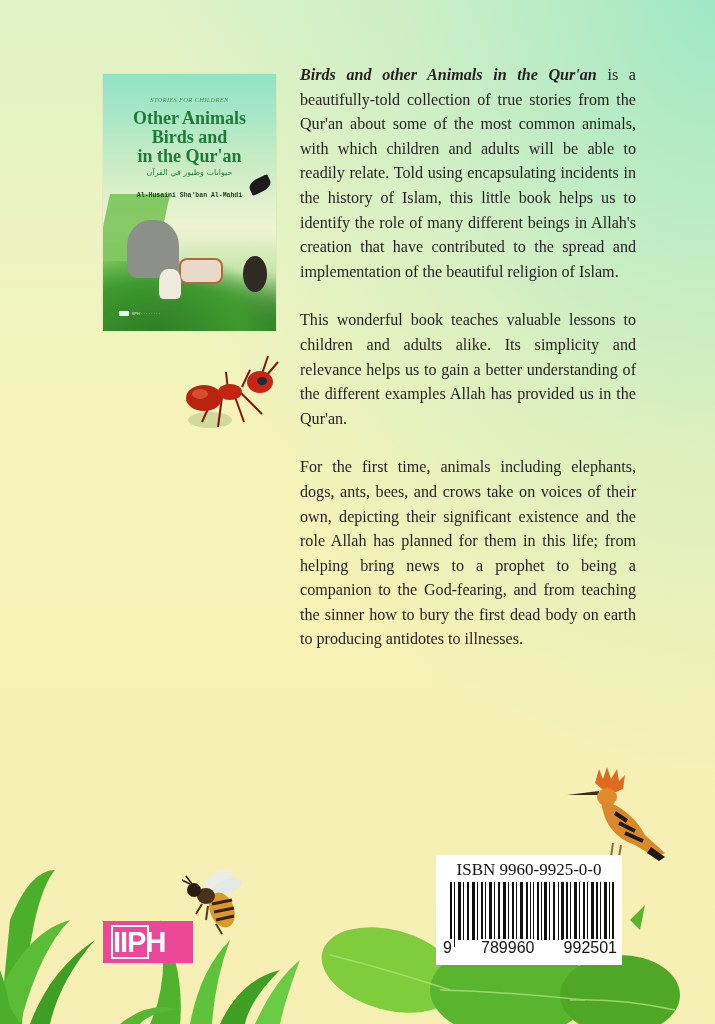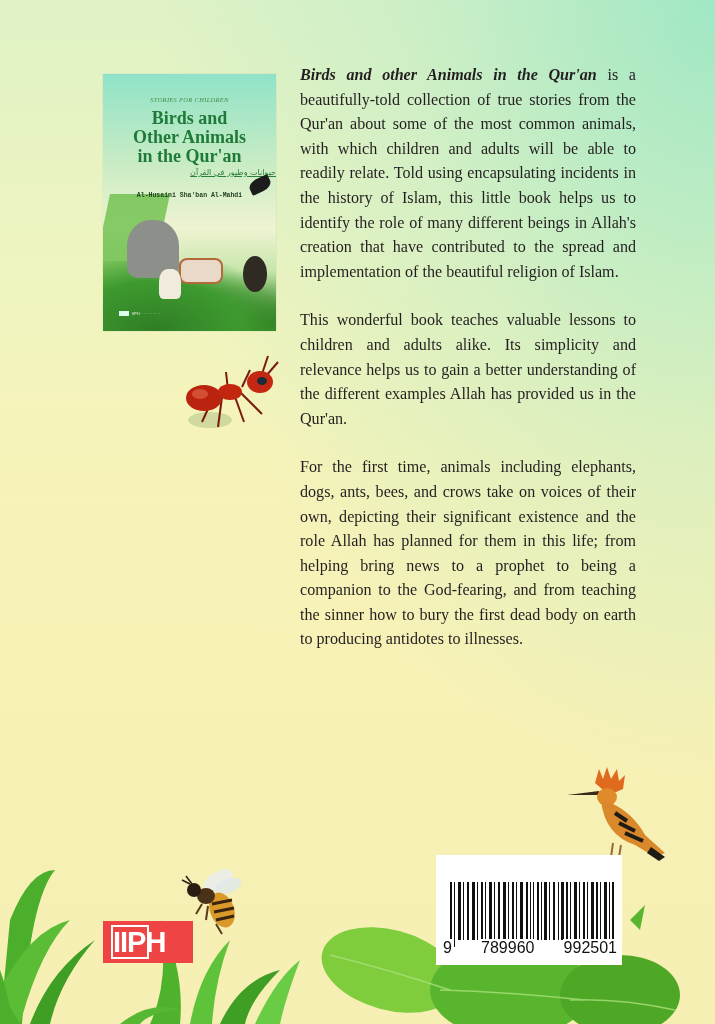--- a/index.html
+++ b/index.html
@@ -13,21 +13,21 @@
     background: radial-gradient(ellipse at 100% 0%, rgba(140,228,196,0.75) 0%, rgba(170,232,200,0.35) 30%, rgba(255,255,255,0) 55%);
   }
   
   .cover {
     position: absolute; left: 103px; top: 74px; width: 173px; height: 257px;
     background: linear-gradient(to bottom, #8fe3c8 0%, #c9ecc4 35%, #eff3d2 60%, #bfe3a4 80%, #4a9a3c 100%);
     overflow: hidden; box-shadow: 0 0 1px rgba(0,0,0,0.2);
   }
   .cover .series { position: absolute; top: 22px; width: 100%; text-align: center; font-size: 6.5px; color: #4c8c4a; font-style: italic; letter-spacing: 0.3px; }
   .cover .title { position: absolute; top: 35px; width: 100%; text-align: center; font-size: 18px; line-height: 19px; font-weight: bold; color: #1f7a3a; }
-  .cover .arabic { position: absolute; top: 94px; width: 100%; text-align: right; font-size: 8px; color: #2a7f3a; font-family: "DejaVu Sans", sans-serif; text-decoration: underline; }
+  .cover .arabic { position: absolute; top: 94px; width: 100%; text-align: center; font-size: 8px; color: #2a7f3a; font-family: "DejaVu Sans", sans-serif; }
   .cover .author { position: absolute; top: 118px; width: 100%; text-align: center; font-size: 6.5px; color: #1d3d1f; font-family: Liberation Mono, monospace; font-weight: bold; }
   .cover .hill { position: absolute; left: -10px; top: 120px; width: 60px; height: 160px; background: #6bbf4a; transform: skewX(-12deg); opacity: 0.8; }
   .cover .jungle { position: absolute; left: 0; bottom: 0; width: 100%; height: 70px; background: radial-gradient(ellipse at 30% 100%, #2f7d25 0%, #3e9a2f 50%, rgba(62,154,47,0) 80%), radial-gradient(ellipse at 90% 90%, #2e7a20 0%, rgba(46,122,32,0) 60%); }
   .cover .elephant { position: absolute; left: 24px; top: 146px; width: 52px; height: 58px; background: #8c8f8a; border-radius: 45% 45% 20% 20%; }
   .cover .dog { position: absolute; left: 56px; top: 195px; width: 22px; height: 30px; background: #f1ebdd; border-radius: 40% 40% 20% 20%; }
   .cover .cow { position: absolute; left: 76px; top: 184px; width: 44px; height: 26px; background: #e8d9c8; border-radius: 8px; border: 2px solid #b5683a; box-sizing: border-box; }
   .cover .chimp { position: absolute; left: 140px; top: 182px; width: 24px; height: 36px; background: #2f2a22; border-radius: 50%; }
   .cover .crow { position: absolute; left: 146px; top: 104px; width: 22px; height: 14px; background: #1c1c1c; border-radius: 50% 10% 50% 10%; transform: rotate(-25deg); }
   .cover .publisher-bar { position: absolute; left: 16px; bottom: 14px; width: 90px; height: 6px; font-size: 4px; color: #e8f1e0; font-family: "DejaVu Sans", sans-serif; }
   .cover .publisher-bar .mini-logo { display: inline-block; width: 10px; height: 5px; background: #dfe; margin-right: 3px; vertical-align: middle; }
@@ -45,21 +45,21 @@
 
   
   .hoopoe { position: absolute; left: 565px; top: 765px; width: 105px; height: 100px; }
 
   
   .bee { position: absolute; left: 176px; top: 866px; width: 70px; height: 72px; }
 
   
   .logo {
     position: absolute; left: 103px; top: 921px; width: 90px; height: 42px;
-    background: #ef4444; display: flex; align-items: center; box-sizing: border-box; padding: 8px;
+    background: #ec4899; display: flex; align-items: center; box-sizing: border-box; padding: 8px;
   }
   .logo .logo-box {
     display: flex; align-items: center; height: 34px; padding-left: 3px;
     border: 2px solid #ffffff; box-sizing: border-box; width: 38px; overflow: hidden;
   }
   .logo .logo-text {
     font-family: "Liberation Sans", "DejaVu Sans", sans-serif; font-weight: bold;
     font-size: 29px; color: #ffffff; letter-spacing: -1px; line-height: 34px; position: absolute; left: 10px; top: 4px;
   }
 
@@ -79,22 +79,22 @@
 </style>
 </head>
 <body>
 
 <div class="bg-tint"></div>
 
 <div class="cover">
   <div class="hill"></div>
   <div class="series">STORIES FOR CHILDREN</div>
   <div class="title">
+    <div>Other Animals</div>
     <div>Birds and</div>
-    <div>Other Animals</div>
     <div>in the Qur'an</div>
   </div>
   <div class="arabic">حيوانات وطيور في القرآن</div>
   <div class="author">Al-Husaini Sha'ban Al-Mahdi</div>
   <div class="crow"></div>
   <div class="jungle"></div>
   <div class="elephant"></div>
   <div class="cow"></div>
   <div class="dog"></div>
   <div class="chimp"></div>
@@ -182,20 +182,21 @@
       <path d="M270 100 Q320 98 375 110"></path>
   </g>
 </svg>
 
 <div class="logo">
   <div class="logo-box"></div>
   <span class="logo-text">IIPH</span>
 </div>
 
 <div class="barcode">
+  <div class="isbn">ISBN 9960-9925-0-0</div>
   <svg class="bars" viewBox="0 0 166 65" preserveAspectRatio="none">
     <g fill="#111">
       <rect x="0" y="0" width="2" height="65"></rect>
         <rect x="4" y="0" width="1" height="65"></rect>
       <rect x="8" y="0" width="3" height="58"></rect>
         <rect x="13" y="0" width="1" height="58"></rect>
       <rect x="17" y="0" width="2" height="58"></rect>
         <rect x="22" y="0" width="3" height="58"></rect>
       <rect x="27" y="0" width="1" height="58"></rect>
         <rect x="31" y="0" width="2" height="58"></rect>

